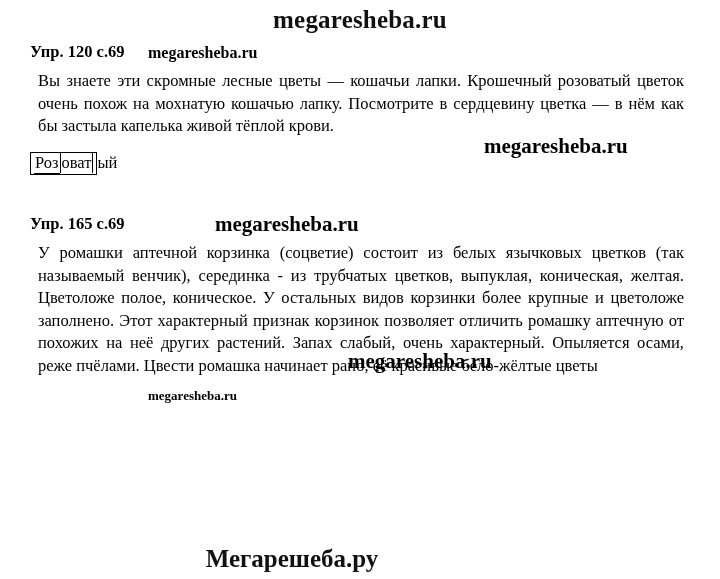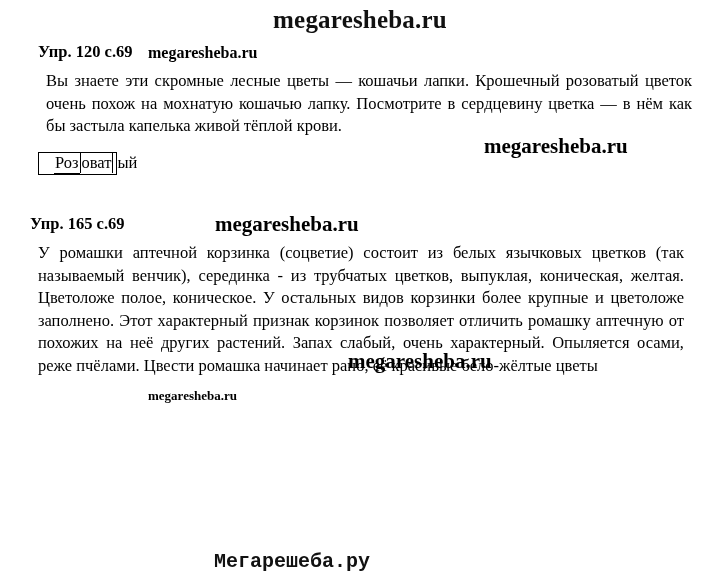--- a/index.html
+++ b/index.html
@@ -31,22 +31,22 @@
     font-weight: bold;
     color: #111111;
     letter-spacing: 0.2px;
   }
   .bottom-brand {
     position: absolute;
     bottom: 6px;
     left: 0;
     width: 584px;
     text-align: center;
-    font-family: Liberation Mono, monospace;
-    font-size: 20px;
+    font-family: Liberation Serif, serif;
+    font-size: 25px;
     font-weight: bold;
     color: #111111;
   }
   .content {
     position: absolute;
     left: 30px;
     top: 42px;
     width: 662px;
   }
   .ex-head {
@@ -55,36 +55,36 @@
     margin: 0 0 2px 0;
     line-height: 20px;
   }
   .para {
     font-size: 16.5px;
     line-height: 22.5px;
     text-align: justify;
     margin: 8px;
     text-indent: 0;
   }
-  .block-1 { position: absolute; left: 8px; top: 0; width: 662px; }
+  .block-1 { position: absolute; left: 0; top: 0; width: 662px; }
   .block-2 { position: absolute; left: 0; top: 172px; width: 662px; }
   .scheme {
     margin-top: 6px;
     display: inline-block;
     font-size: 16.5px;
     line-height: 20px;
     white-space: nowrap;
   }
   .scheme-row {
     display: inline-block;
     border: 1.3px solid #000;
     padding: 0px 3px 1px 3px;
     position: relative;
   }
-  .scheme-inner { position: relative; display: inline-block; margin-left: 12px; }
+  .scheme-inner { position: relative; display: inline-block; }
   .scheme-inner .rootspan {
     display: inline-block;
     position: relative;
     padding: 0 1px;
   }
   .scheme-inner .rootspan:after {
     content: "";
     position: absolute;
     left: 0; right: 0; bottom: -1px;
     border-bottom: 1.3px solid #000;

